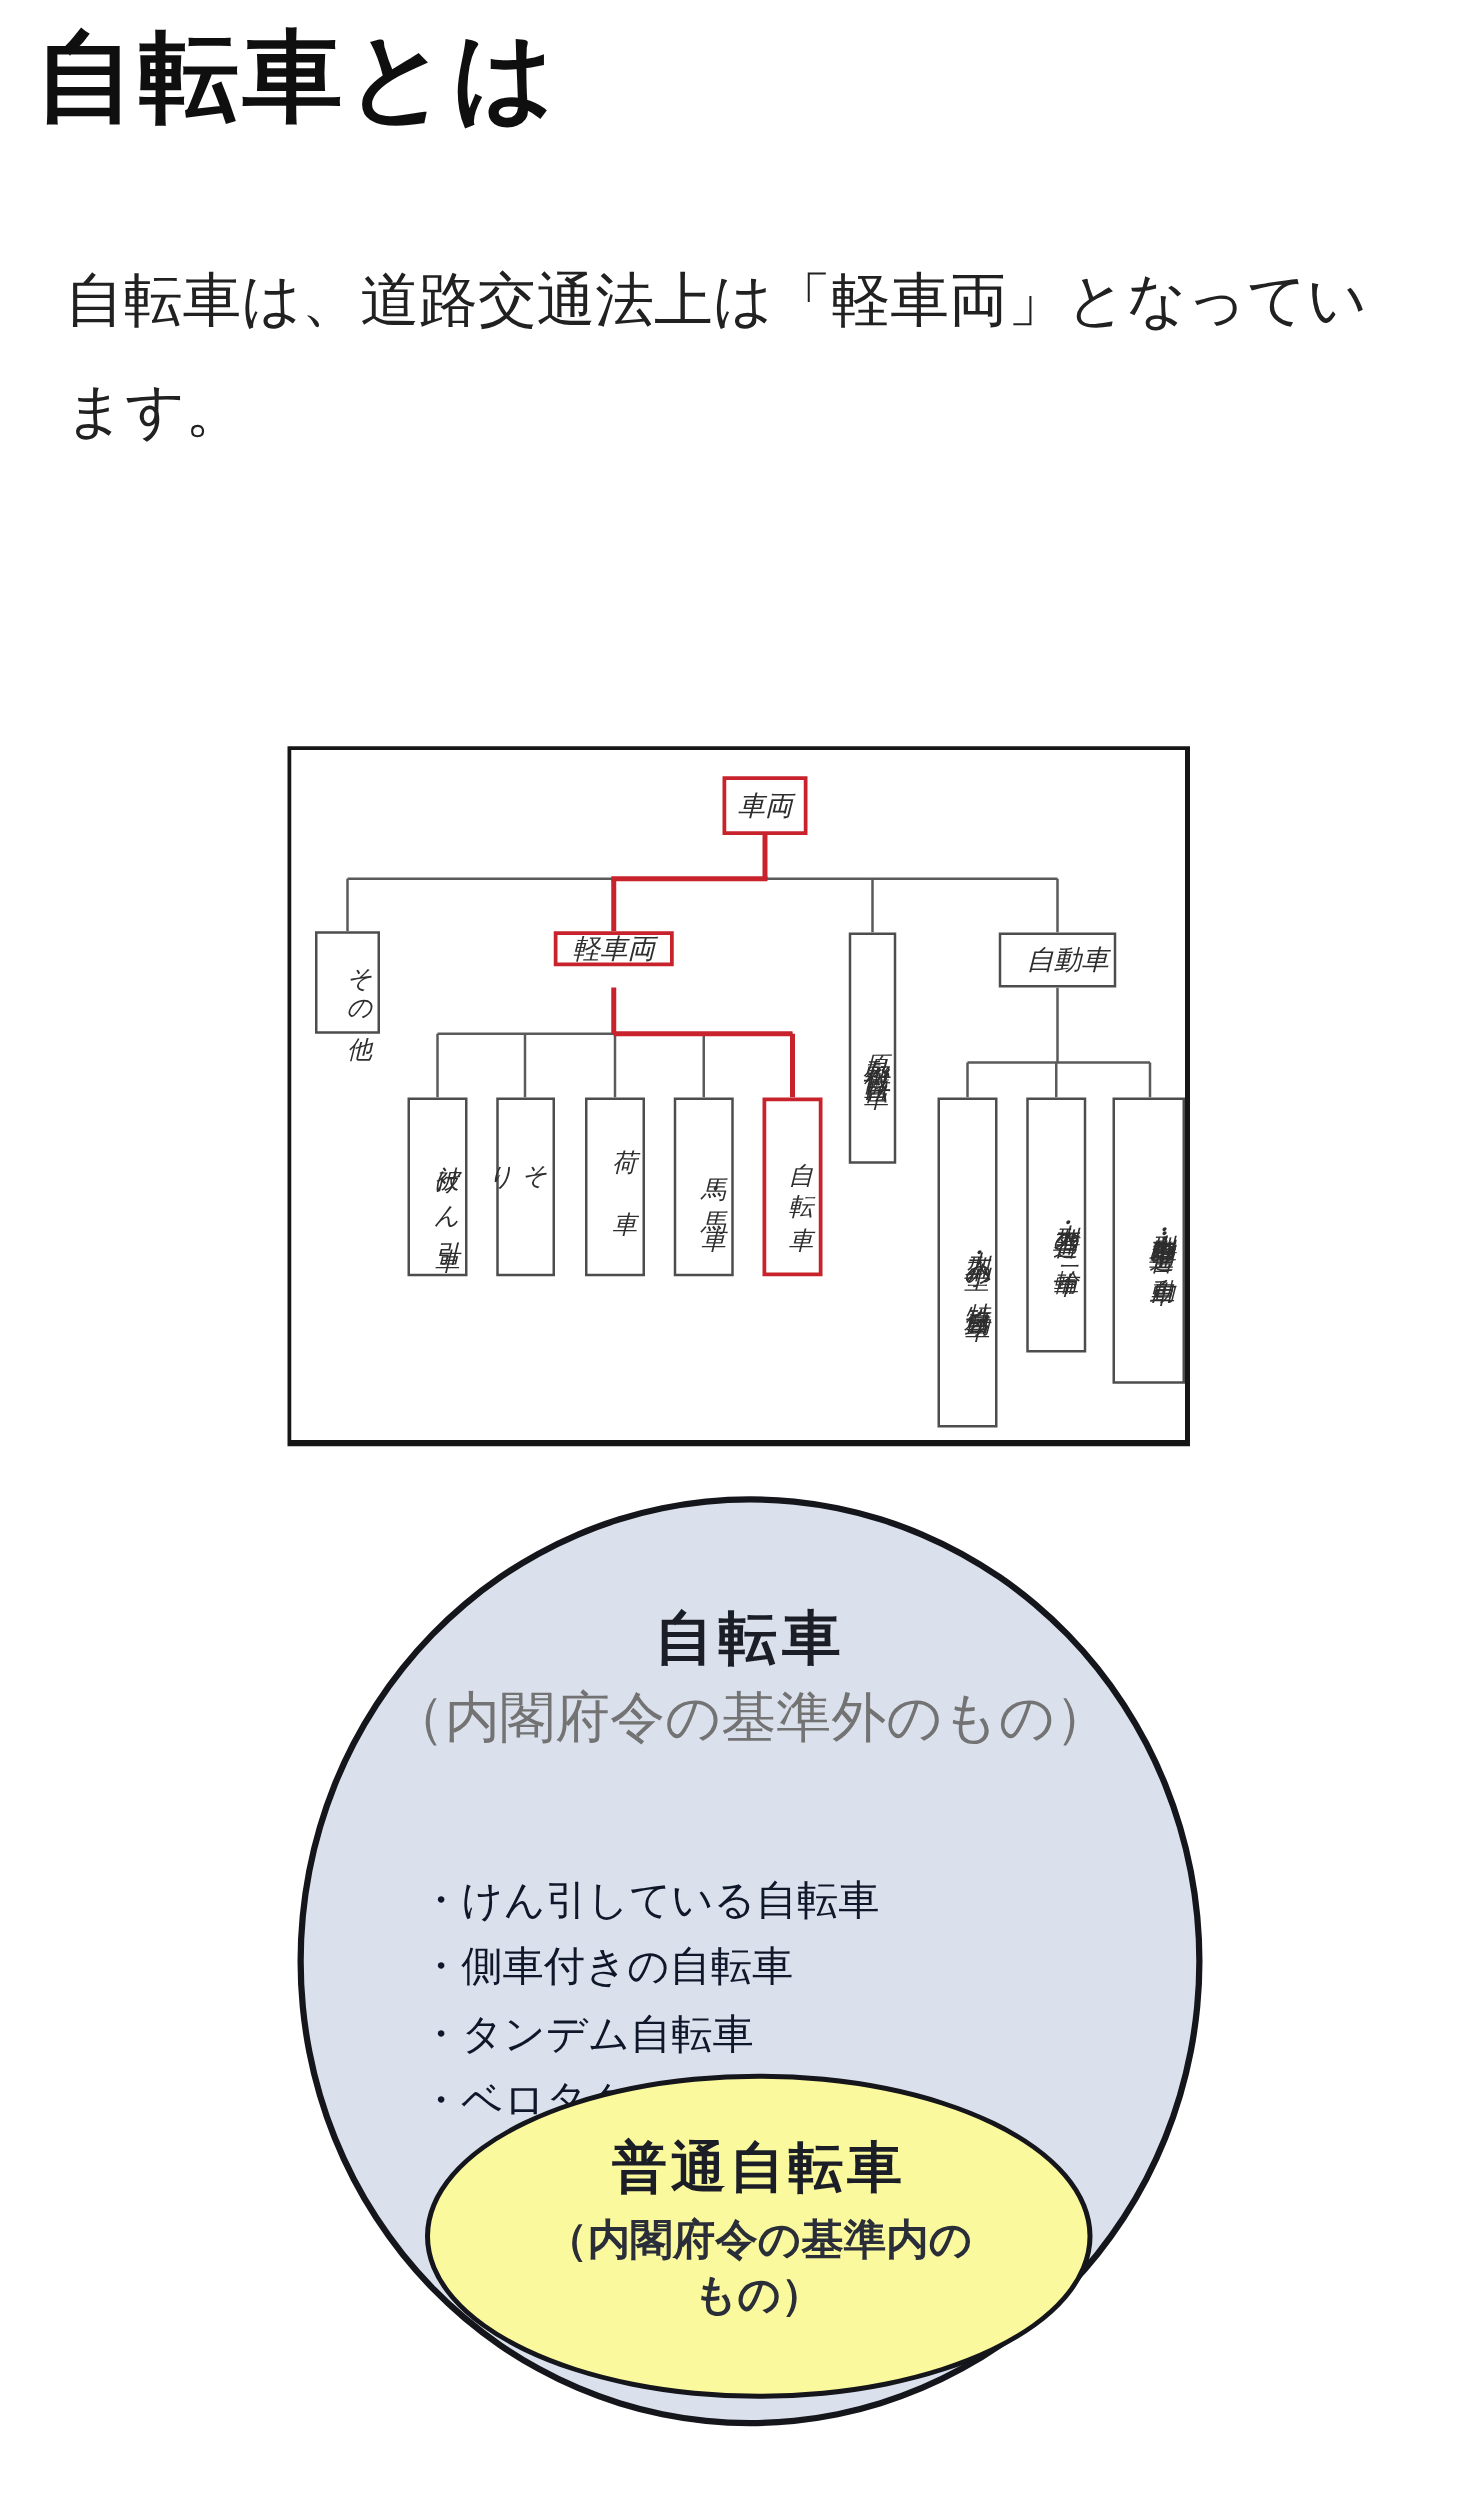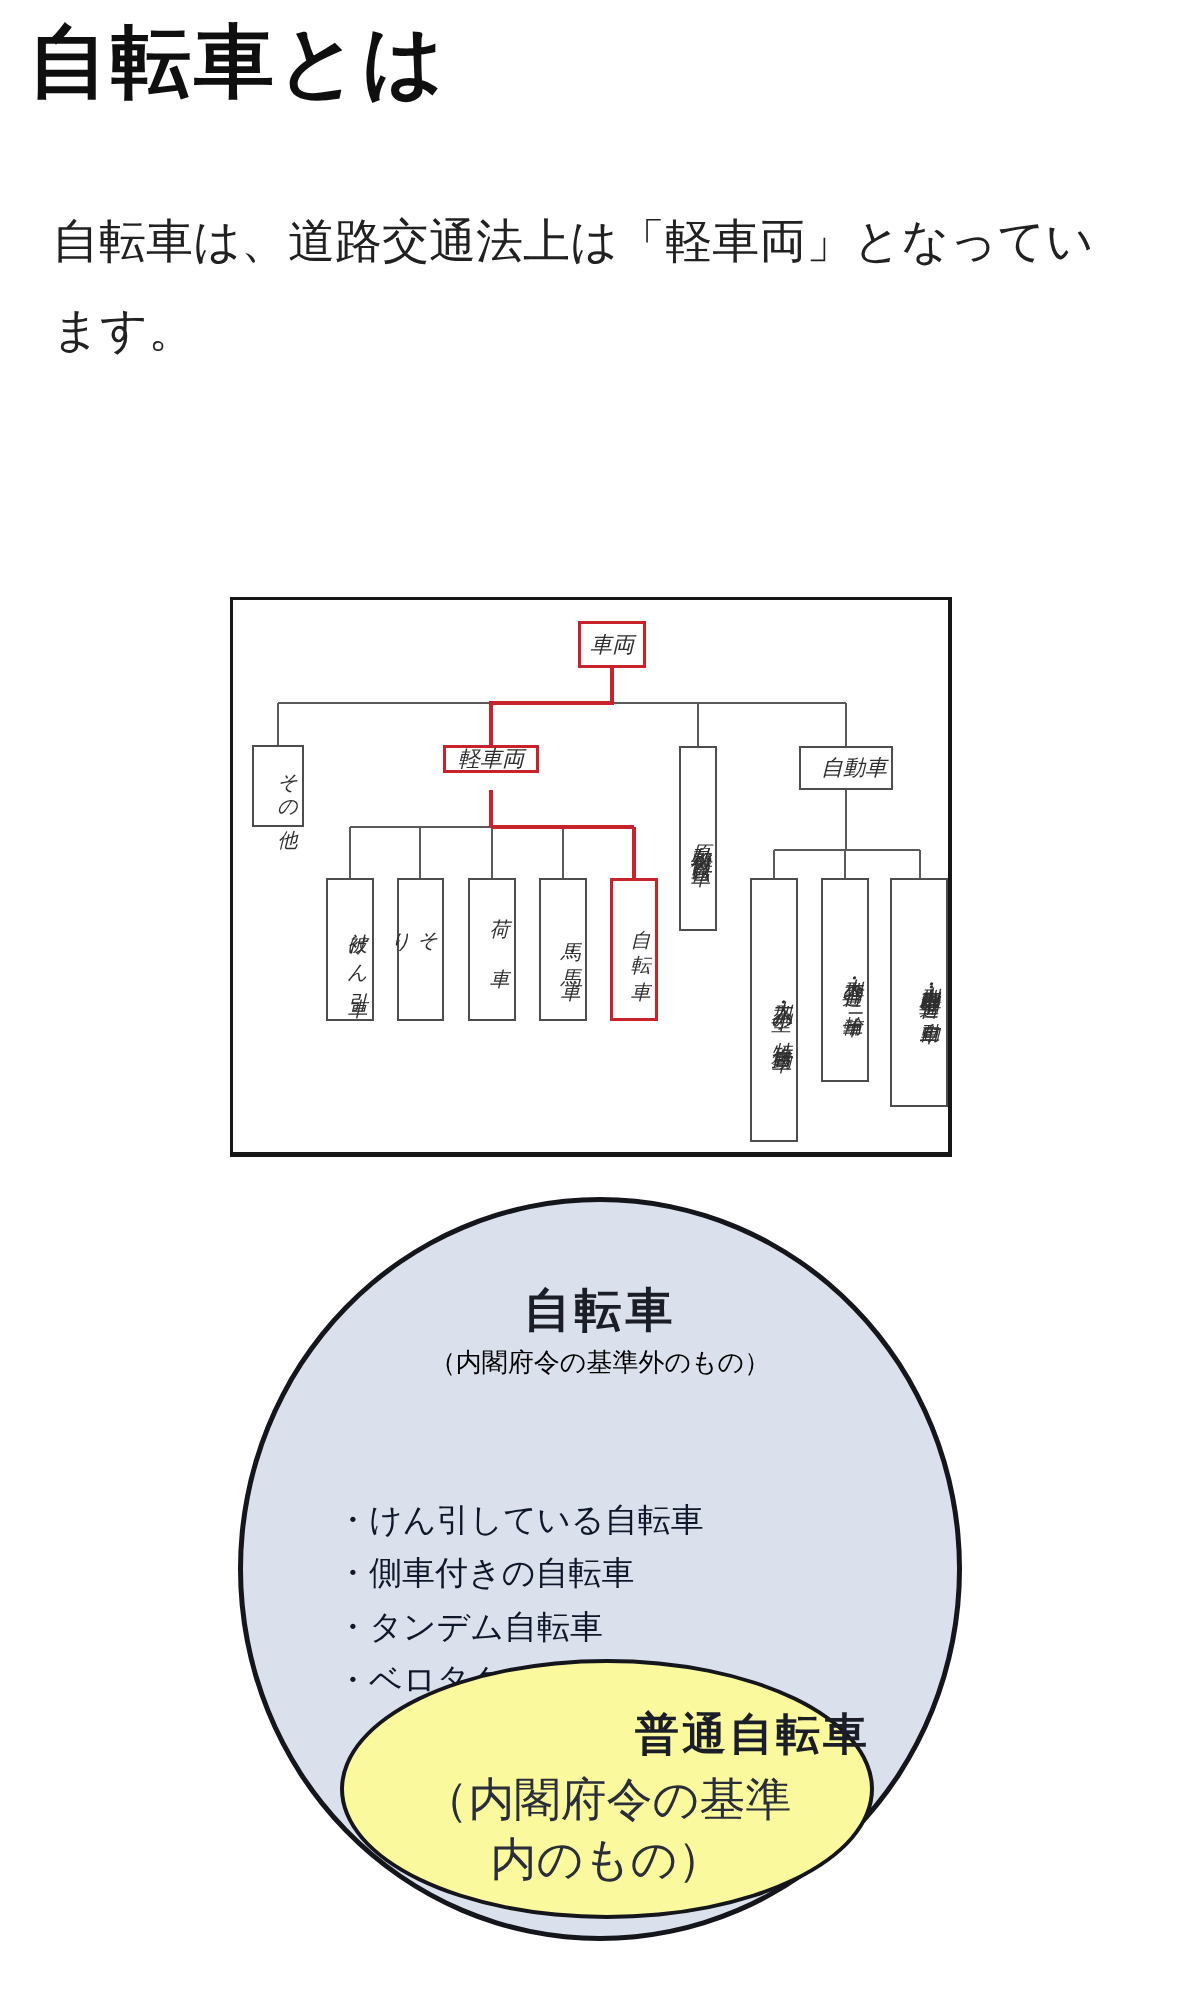--- a/index.html
+++ b/index.html
@@ -58,38 +58,38 @@
   .venn-outer{
     position:absolute;left:0;top:0;width:724px;height:744px;box-sizing:border-box;
     background:#dbe1ec;border:5px solid #15151c;border-radius:50%;
   }
   .venn-outer-title{
     position:absolute;left:0;top:82px;width:100%;text-align:center;
     font-size:47px;font-weight:900;color:#1b1e27;letter-spacing:4px;
   }
   .venn-outer-subtitle{
     position:absolute;left:0;top:148px;width:100%;text-align:center;
-    font-size:26px;font-weight:500;color:#000000;
+    font-size:44px;font-weight:500;color:#737373;
   }
   .venn-list{
     position:absolute;left:98px;top:296px;
     font-size:33px;font-weight:500;color:#0f172a;line-height:1.62;
     text-align:left;white-space:nowrap;
   }
   .venn-inner{
     position:absolute;left:102px;top:462px;width:534px;height:260px;box-sizing:border-box;
     background:#fbf99d;border:4px solid #15151c;border-radius:50%;
     text-align:center;
   }
   .venn-inner-title{
-    margin-top:42px;font-size:44px;font-weight:900;color:#1b1e27;letter-spacing:3px;text-align:right;
+    margin-top:42px;font-size:44px;font-weight:900;color:#1b1e27;letter-spacing:3px;
   }
   .venn-inner-subtitle{
     margin:6px auto 0 auto;width:372px;
-    font-size:46px;font-weight:400;color:#2a2e39;line-height:1.3;
+    font-size:34px;font-weight:700;color:#2a2e39;line-height:1.3;
     line-break:strict;
   }
 </style>
 </head>
 <body>
 
 <h1 class="page-title">自転車とは</h1>
 
 <div class="body-text">
   <p>自転車は、道路交通法上は「軽車両」となっています。</p>

